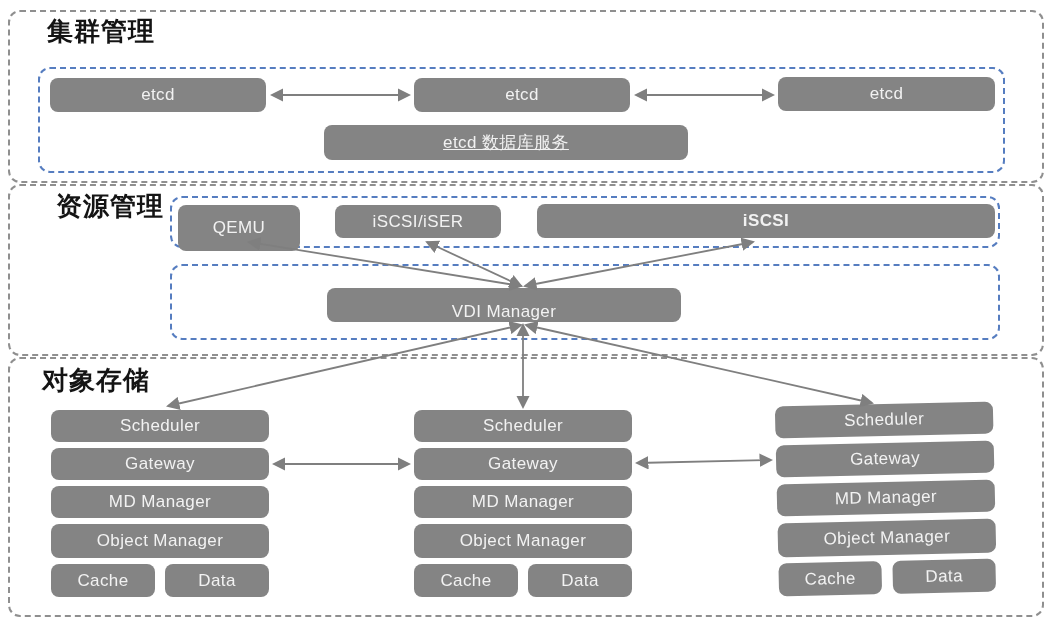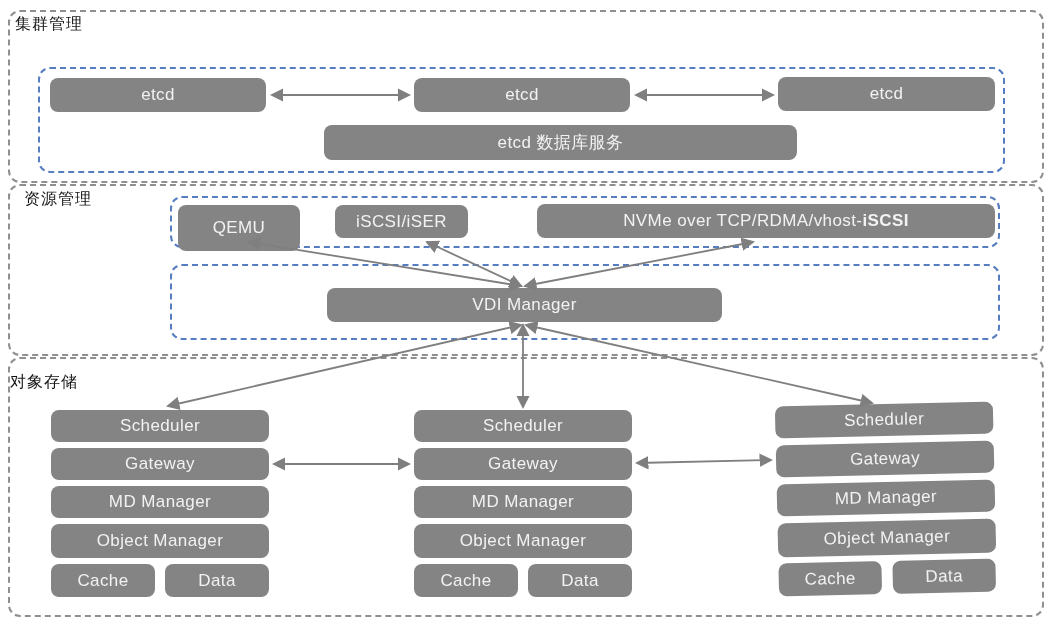--- a/index.html
+++ b/index.html
@@ -5,22 +5,22 @@
   html,body{margin:0;padding:0;}
   body{
     width:1050px;height:625px;position:relative;background:#ffffff;
     font-family:"Liberation Sans", sans-serif;overflow:hidden;
   }
   .section{
     position:absolute;left:8px;width:1032px;
     border:2px dashed #8f8f8f;border-radius:12px;background:transparent;
   }
   .sec-title{
-    position:absolute;font-size:16px;font-weight:normal;color:#141414;
-    letter-spacing:1px;white-space:nowrap;
+    position:absolute;font-size:26px;font-weight:bold;color:#141414;
+    letter-spacing:1px;white-space:nowrap;margin-left:32px;
   }
   .bluebox{
     position:absolute;border:2px dashed #567dc0;border-radius:12px;
   }
   .node{
     position:absolute;background:#848484;border-radius:8px;color:#f2f2f2;
     display:flex;align-items:center;justify-content:center;
     font-size:17px;letter-spacing:.4px;white-space:nowrap;
   }
   .node b{font-weight:700;}
@@ -33,50 +33,49 @@
 </style>
 </head>
 <body>
 
 <div class="section" style="top:10px;height:169px;"></div>
 <div class="section" style="top:184px;height:168px;"></div>
 <div class="section" style="top:357px;height:256px;"></div>
 
 <div class="sec-title" style="left:15px;top:14px;">集群管理</div>
 <div class="sec-title" style="left:24px;top:189px;">资源管理</div>
-<div class="sec-title" style="left:10px;top:372px;">对象存储</div>
+<div class="sec-title" style="left:10px;top:363px;">对象存储</div>
 
 <div class="bluebox" style="left:38px;top:67px;width:963px;height:102px;"></div>
 <div class="bluebox" style="left:170px;top:196px;width:826px;height:48px;"></div>
 <div class="bluebox" style="left:170px;top:264px;width:826px;height:72px;"></div>
 
 <div class="node" style="left:50px;top:78px;width:216px;height:34px;">
     <span>etcd</span>
   </div>
 <div class="node" style="left:414px;top:78px;width:216px;height:34px;">
     <span>etcd</span>
   </div>
 <div class="node" style="left:778px;top:77px;width:217px;height:34px;">
     <span>etcd</span>
   </div>
-<div class="node" style="left:324px;top:125px;width:473px;height:35px;">
+<div class="node" style="left:324px;top:125px;width:364px;height:35px;text-decoration:underline;">
     <span>etcd 数据库服务</span>
   </div>
 
 <div class="node" style="left:178px;top:205px;width:122px;height:46px;">
     <span>QEMU</span>
   </div>
-<div class="node" style="left:335px;top:205px;width:133px;height:33px;">
+<div class="node" style="left:335px;top:205px;width:166px;height:33px;">
     <span>iSCSI/iSER</span>
   </div>
 <div class="node" style="left:537px;top:204px;width:458px;height:34px;">
-  <span>NVMe over TCP/RDMA/vhost-</span>
     <b>iSCSI</b>
 </div>
-<div class="node" style="left:327px;top:288px;width:395px;height:34px;">
+<div class="node" style="left:327px;top:288px;width:354px;height:34px;align-items:flex-end;">
     <span>VDI Manager</span>
   </div>
 
 <div class="node" style="left:51px;top:410px;width:218px;height:32px;">
     <span>Scheduler</span>
   </div>
 <div class="node" style="left:51px;top:448px;width:218px;height:32px;">
     <span>Gateway</span>
   </div>
 <div class="node" style="left:51px;top:486px;width:218px;height:32px;">

